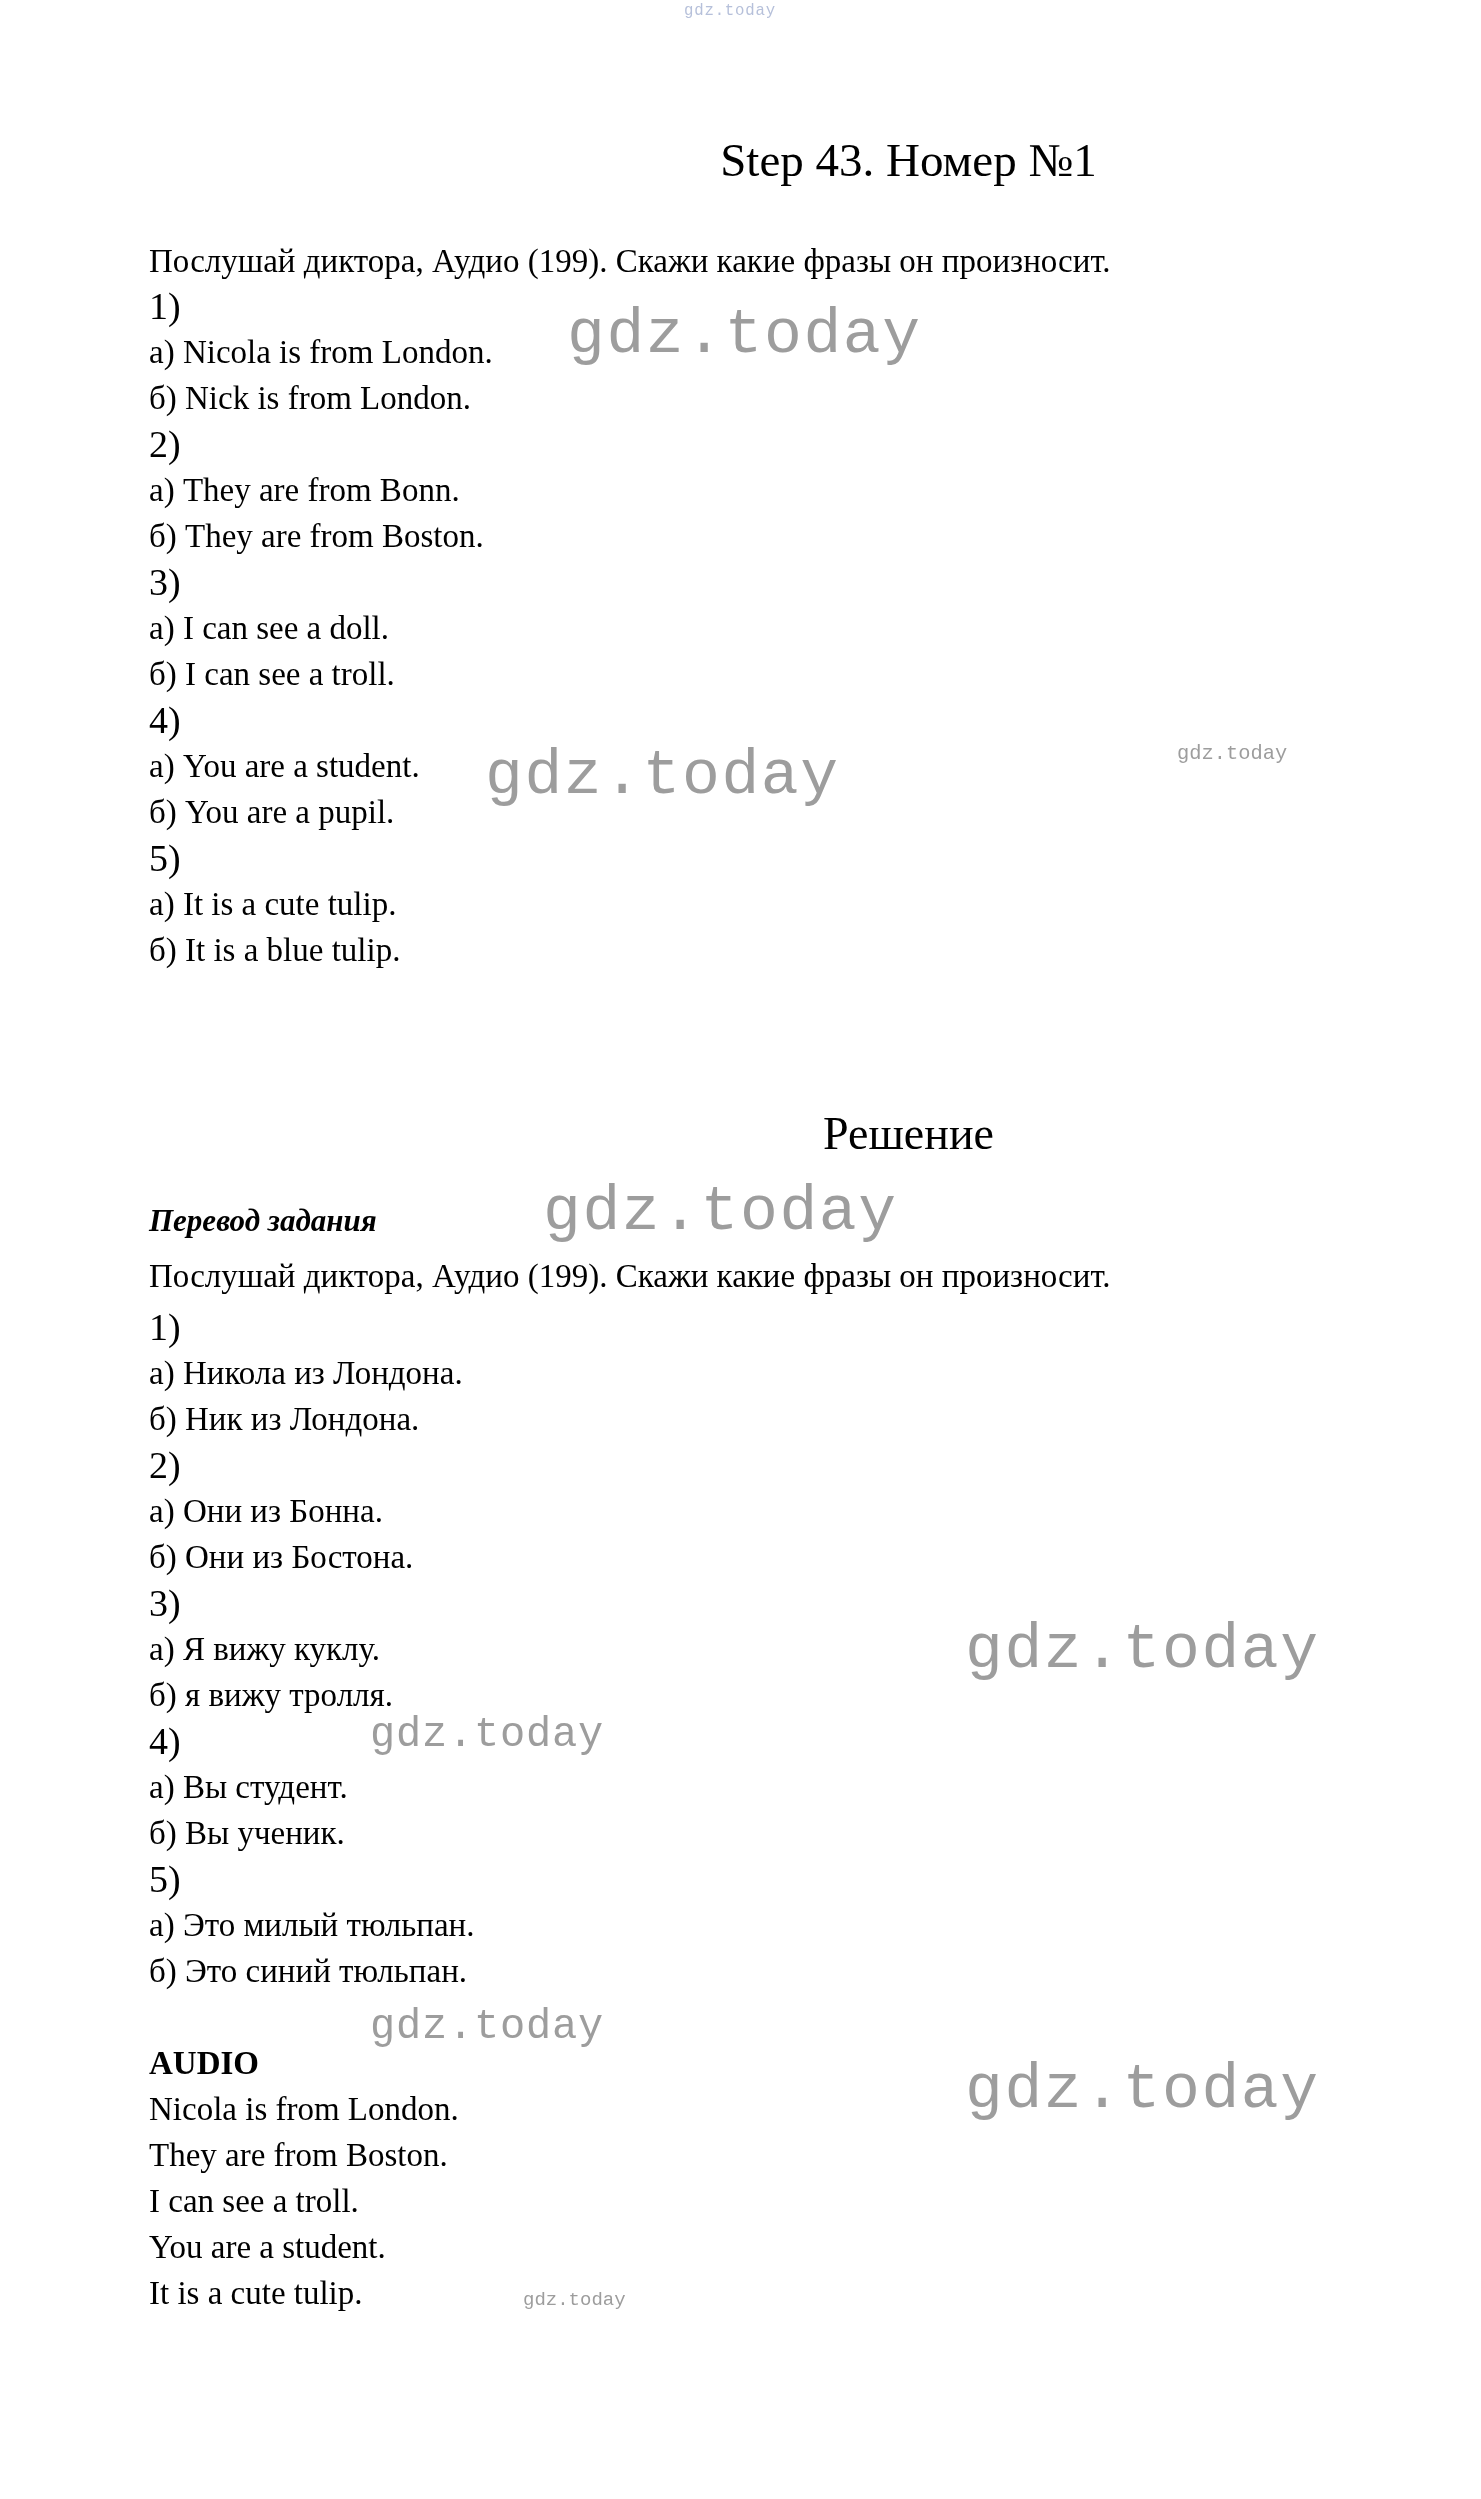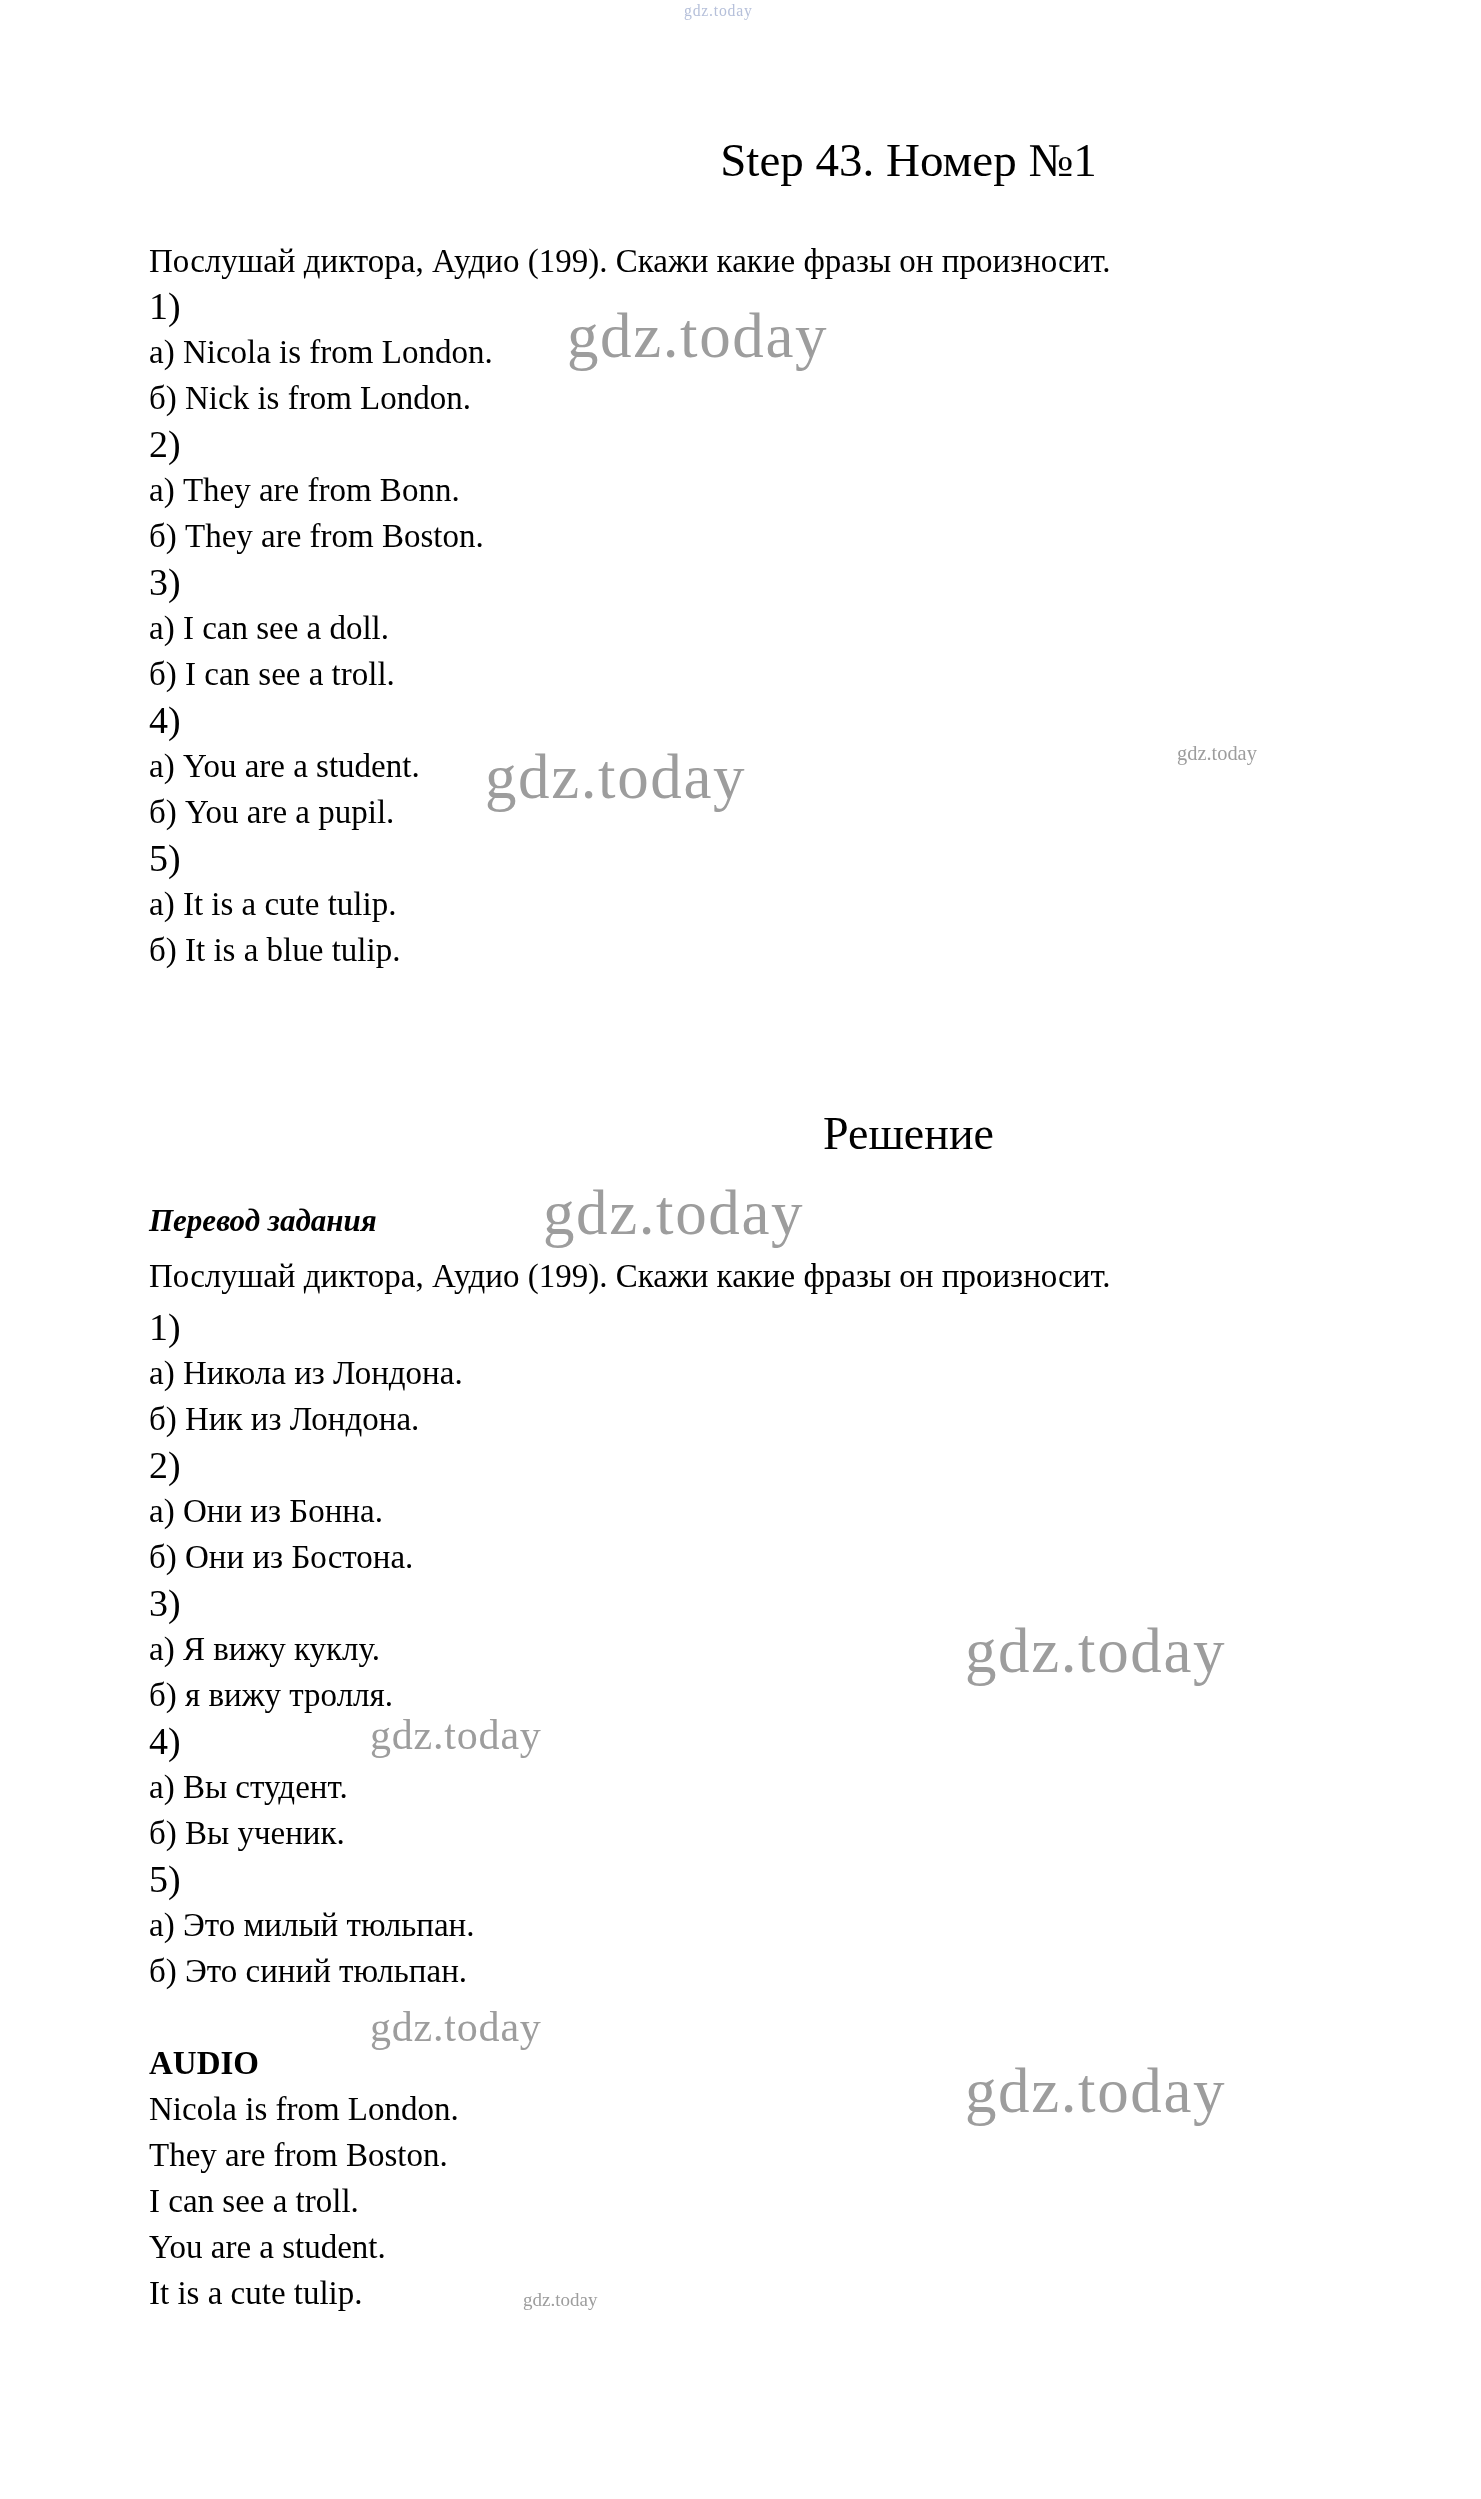--- a/index.html
+++ b/index.html
@@ -24,21 +24,21 @@
   .line.num { font-size:38px; }
   .ru-list { margin-top:6.3px; }
 
   .translation-label { margin-top:38px; font-size:31px; line-height:44px; font-weight:bold; font-style:italic; }
   .audio-label { margin-top:46px; font-size:33px; line-height:46px; font-weight:bold; }
   .audio-line { font-size:33px; line-height:46px; height:46px; }
 
   
   .wm {
     position:absolute;
-    font-family:Liberation Serif, serif;
+    font-family:Liberation Mono, monospace;
     color:#9d9d9d;
     white-space:nowrap;
     pointer-events:none;
   }
   .wm-top { left:684px; top:1.6px; font-size:15.7px; color:#b6c0da; letter-spacing:0.8px; filter:blur(0.3px); }
   .wm-lg  { font-size:63px; letter-spacing:1.6px; font-weight:normal; }
   .wm-md  { font-size:42px; letter-spacing:0.8px; }
   .wm-sm  { font-size:20.4px; }
 
   #wm1 { left:567px;  top:300px; }

